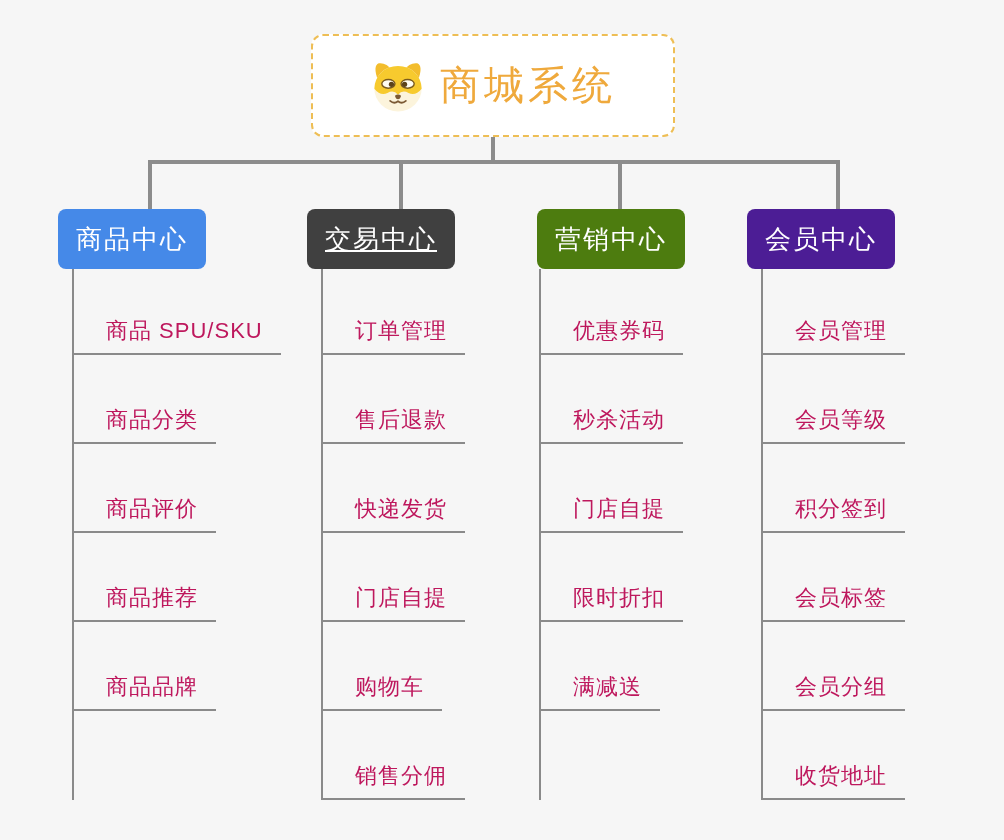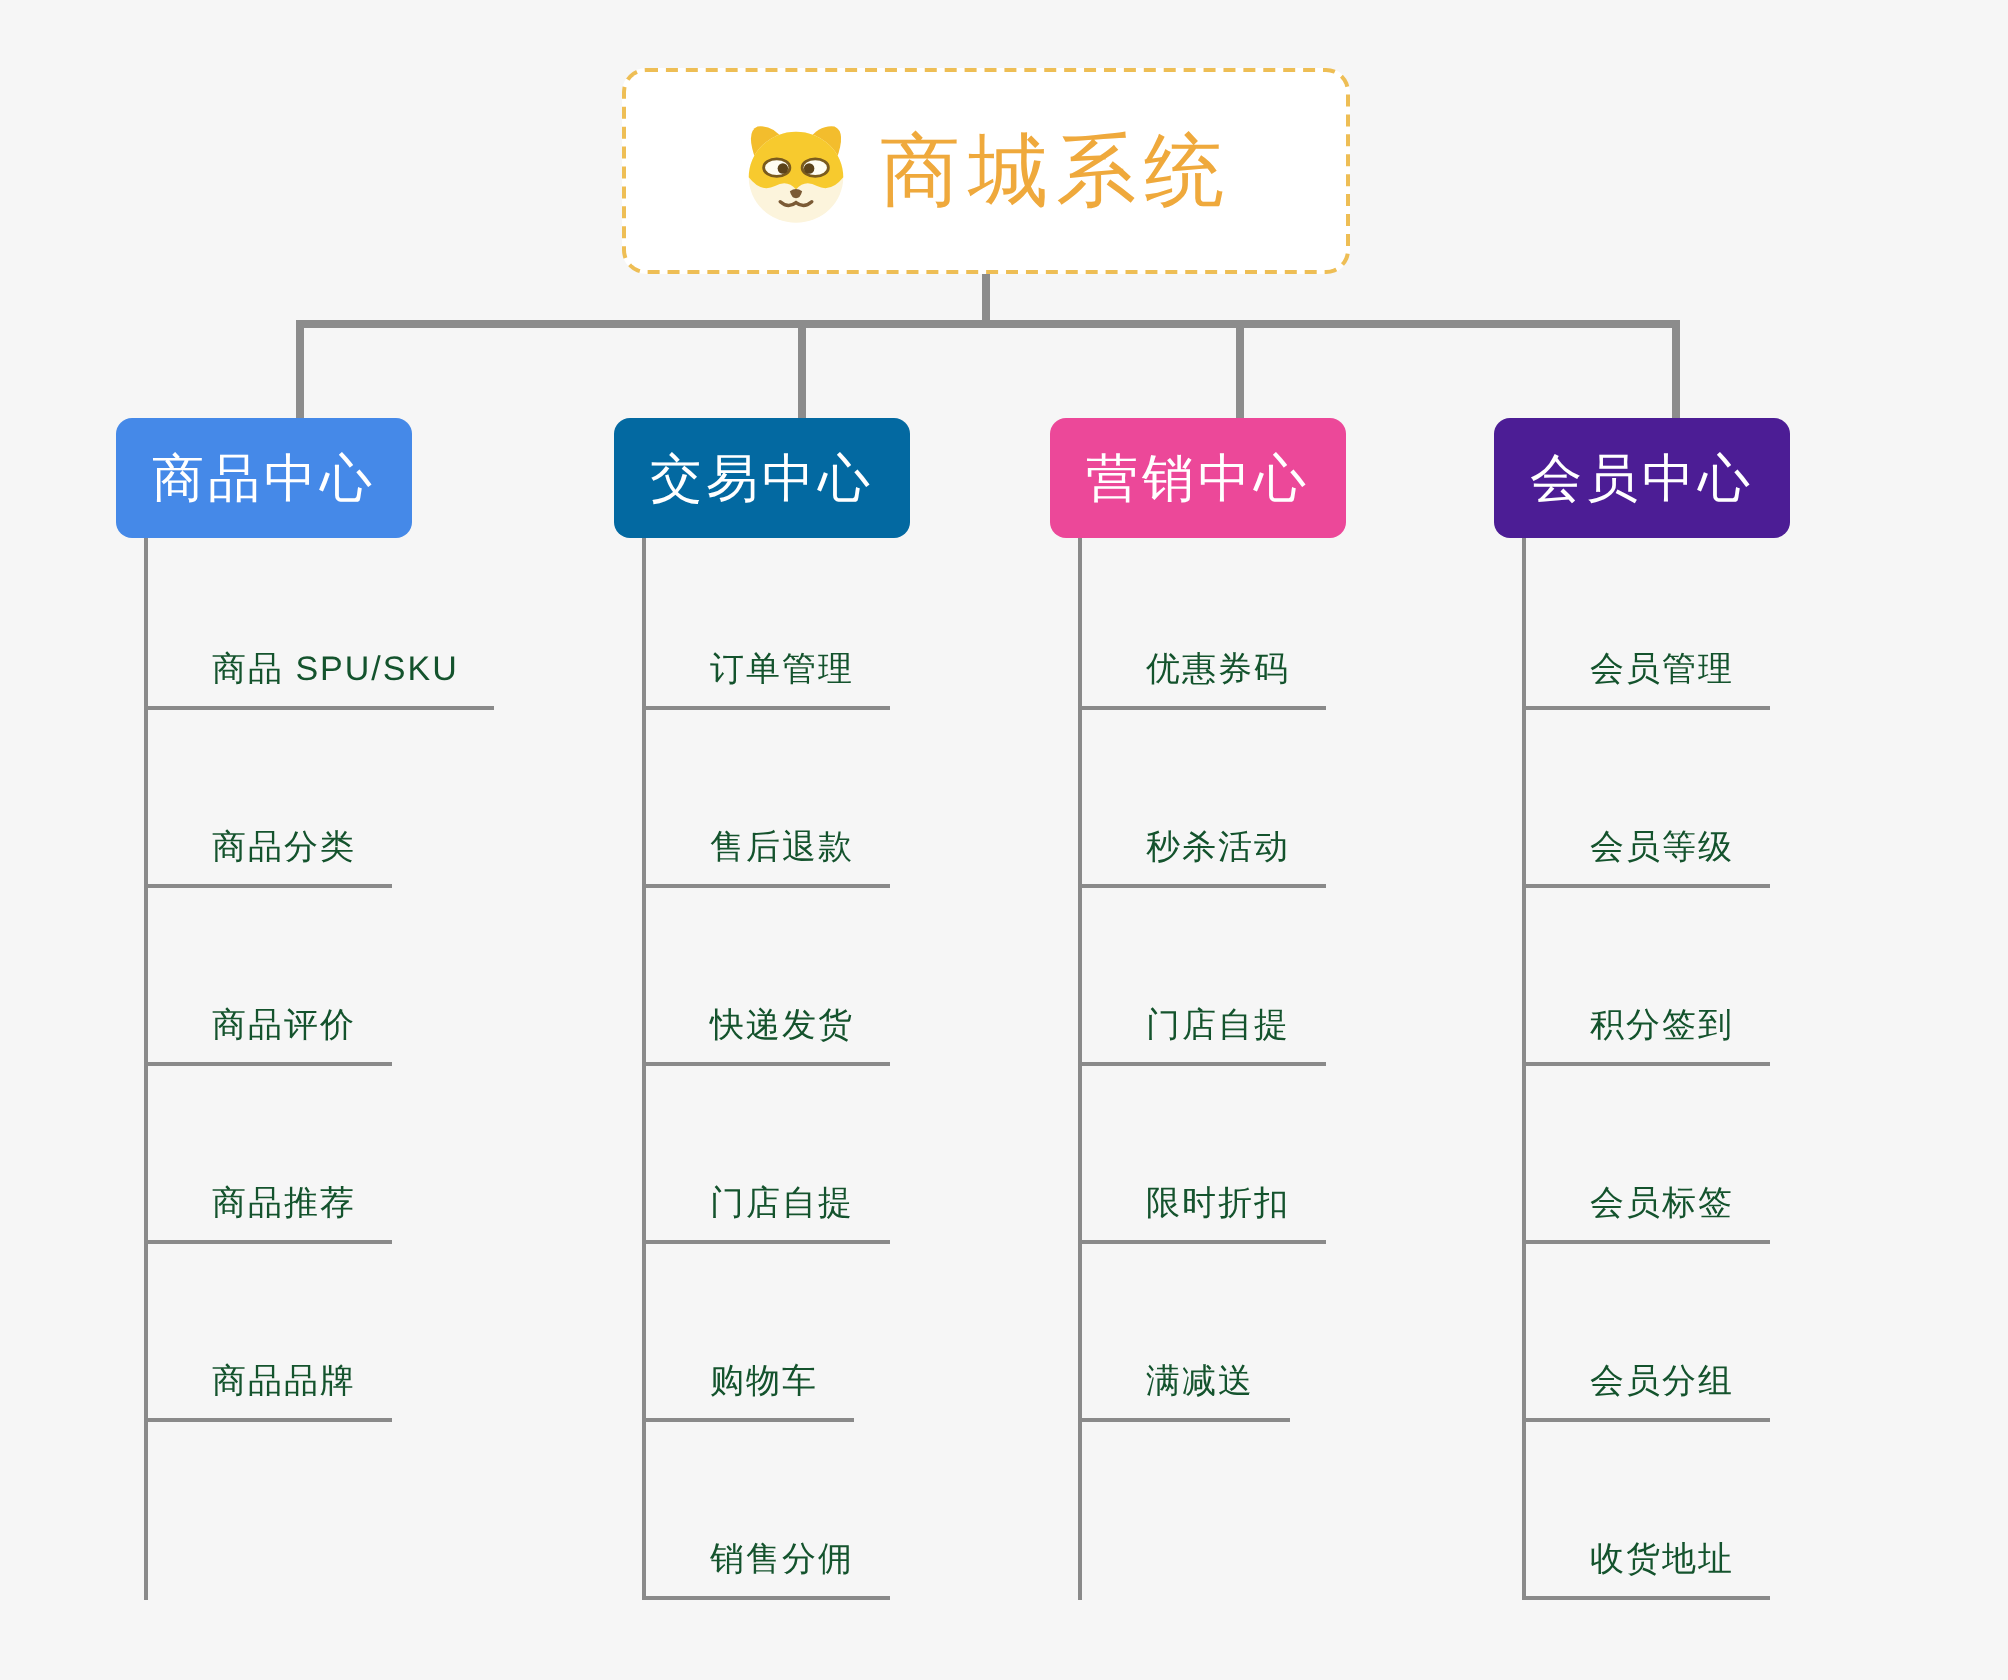--- a/index.html
+++ b/index.html
@@ -30,21 +30,21 @@
     color:#ffffff;font-size:26px;letter-spacing:2px;
   }
   .branch-children{position:relative;}
   .branch-children::before{
     content:"";position:absolute;left:14px;top:0;width:2px;height:531px;background:#8a8a8a;
   }
   .child-item{height:89px;margin-left:14px;display:flex;align-items:flex-end;}
   .child-item:first-child{height:86px;}
   .child-label{
     display:inline-block;padding:0 18px 7px 34px;border-bottom:2px solid #8a8a8a;
-    font-size:17px;letter-spacing:1px;color:#14532d;white-space:nowrap;
+    font-size:22px;letter-spacing:1px;color:#be185d;white-space:nowrap;
   }
 </style>
 </head>
 <body>
 
 <div class="canvas" id="mindmap">
 
   <div class="connector root-stub"></div>
   <div class="connector h-line"></div>
   <div class="connector branch-stub stub-0"></div>
@@ -85,21 +85,21 @@
         <div class="child-item">
           <span class="child-label">商品推荐</span>
         </div>
         <div class="child-item">
           <span class="child-label">商品品牌</span>
         </div>
       </div>
   </section>
 
   <section class="branch branch-1">
-    <div class="branch-header" style="background-color: #0369a1;">
+    <div class="branch-header" style="background-color: #404040; text-decoration: underline;">
       <span class="branch-label">交易中心</span>
     </div>
     <div class="branch-children">
         <div class="child-item">
           <span class="child-label">订单管理</span>
         </div>
         <div class="child-item">
           <span class="child-label">售后退款</span>
         </div>
         <div class="child-item">
@@ -111,21 +111,21 @@
         <div class="child-item">
           <span class="child-label">购物车</span>
         </div>
         <div class="child-item">
           <span class="child-label">销售分佣</span>
         </div>
       </div>
   </section>
 
   <section class="branch branch-2">
-    <div class="branch-header" style="background-color: #ec4899;">
+    <div class="branch-header" style="background-color: #4d7c0f; margin-left: 12px;">
       <span class="branch-label">营销中心</span>
     </div>
     <div class="branch-children">
         <div class="child-item">
           <span class="child-label">优惠券码</span>
         </div>
         <div class="child-item">
           <span class="child-label">秒杀活动</span>
         </div>
         <div class="child-item">

